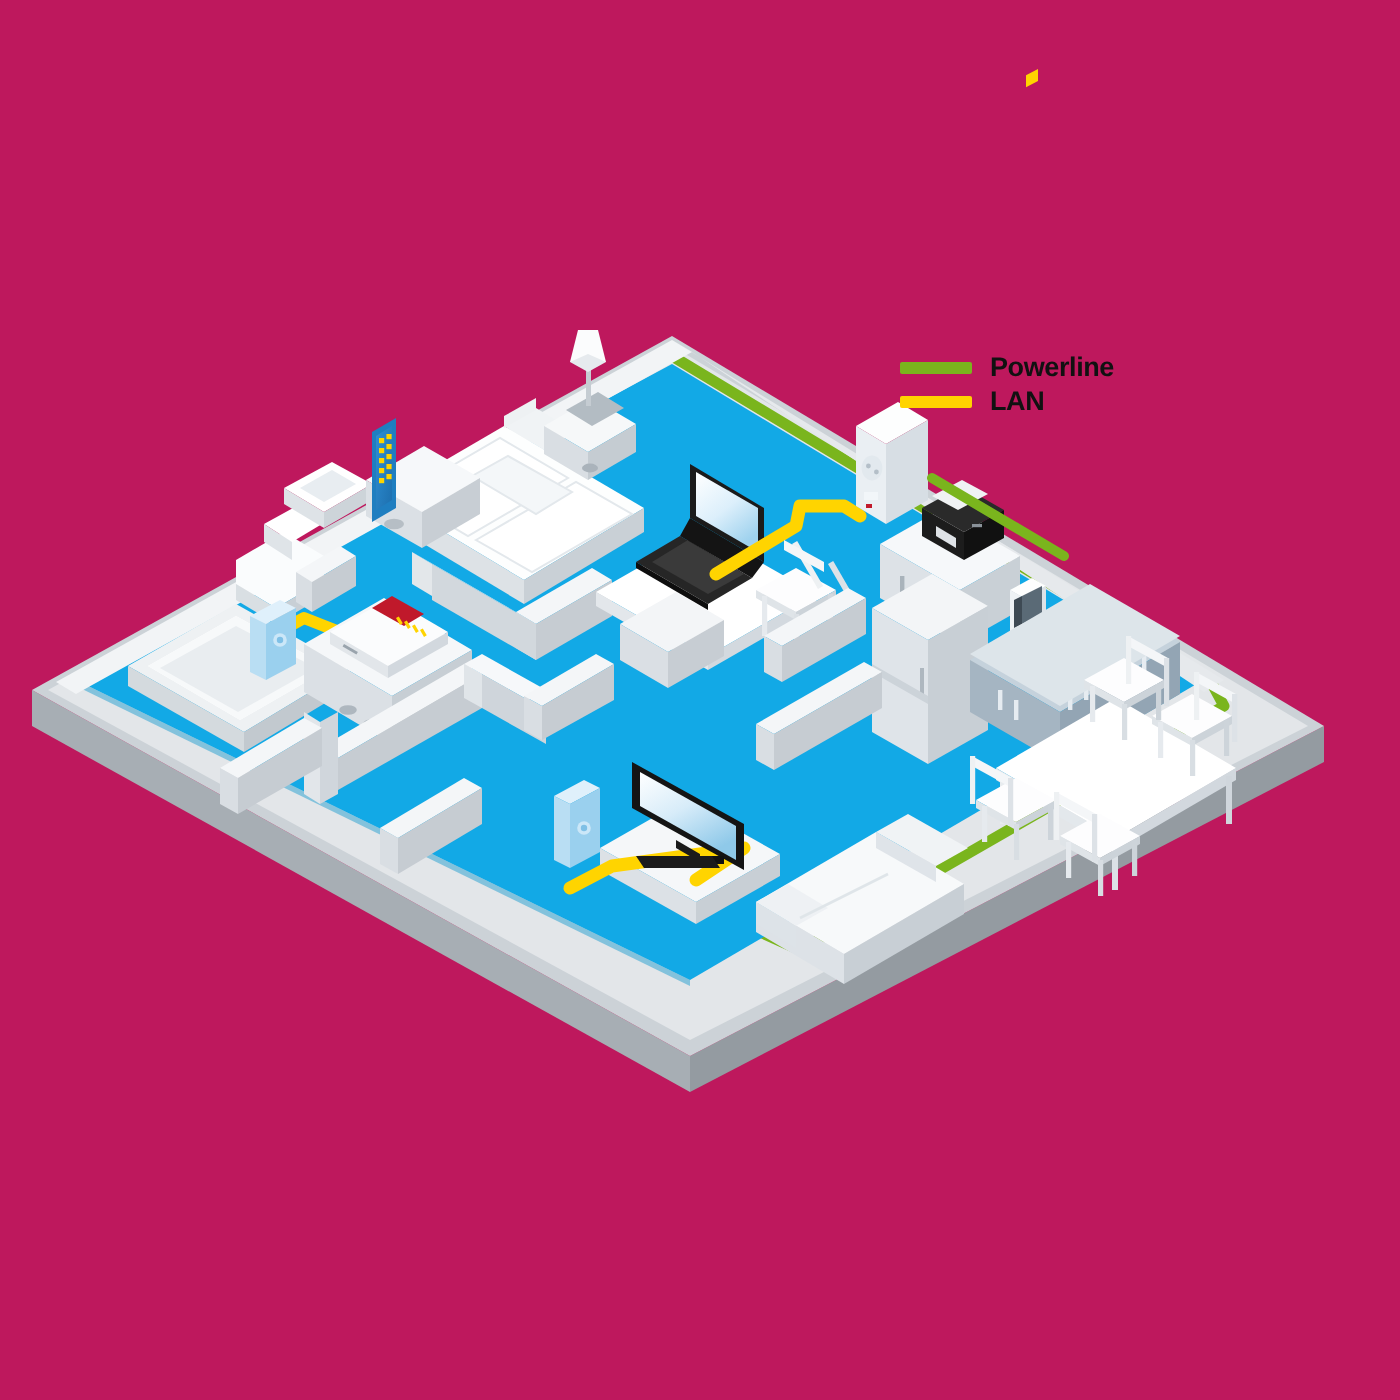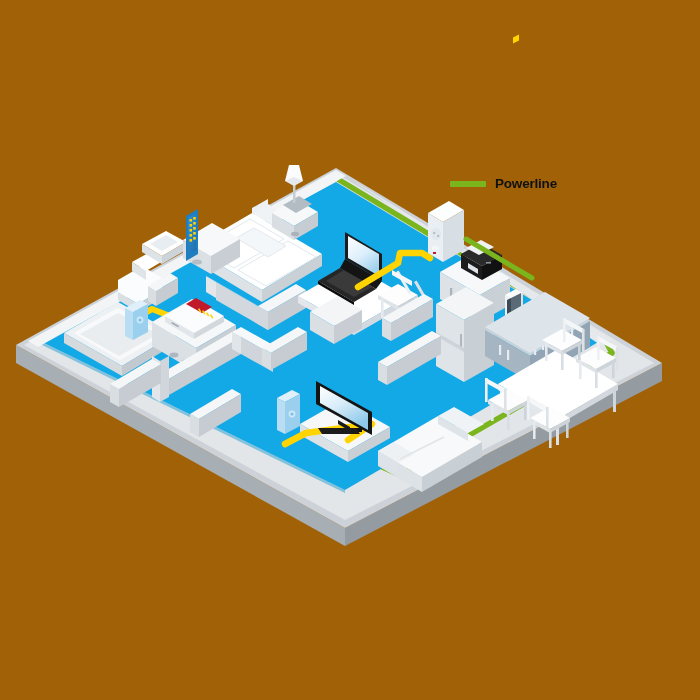--- a/index.html
+++ b/index.html
@@ -8,21 +8,21 @@
     width: 700px;
     height: 700px;
     background: #ffffff;
     font-family: "Liberation Sans", sans-serif;
     overflow: hidden;
   }
   #stage {
     position: relative;
     width: 700px;
     height: 700px;
-    background: #a16207;
+    background: #be185d;
   }
   #scene {
     position: absolute;
     left: 0; top: 0;
     width: 700px;
     height: 700px;
   }
   
   #legend {
     position: absolute;
@@ -490,15 +490,19 @@
     <g>
       <polyline points="276,443 298,455 402,471" fill="none" stroke="#7ab51d" stroke-width="5.5" stroke-linejoin="round" stroke-linecap="round" opacity="0"></polyline>
     </g>
   </svg>
 
   <div id="legend">
     <div class="legend-row">
       <span class="legend-swatch" style="background:#7ab51d"></span>
       <span class="legend-label">Powerline</span>
     </div>
+    <div class="legend-row">
+      <span class="legend-swatch" style="background:#ffd400"></span>
+      <span class="legend-label">LAN</span>
+    </div>
   </div>
 
 </div>
 
 </body></html>

